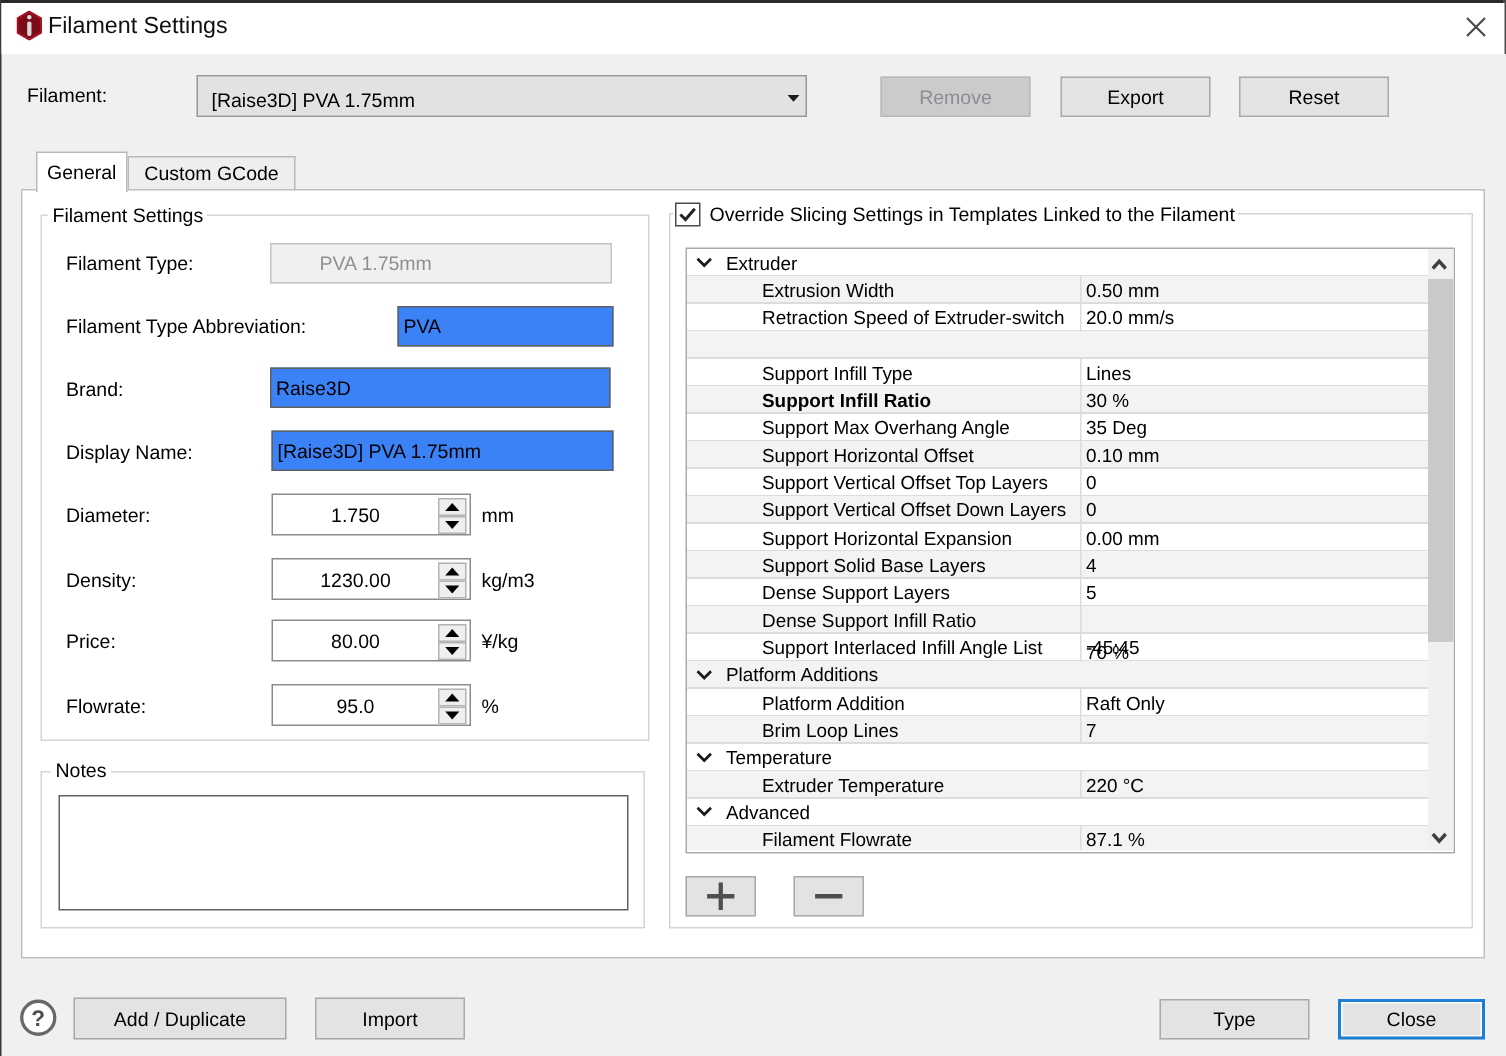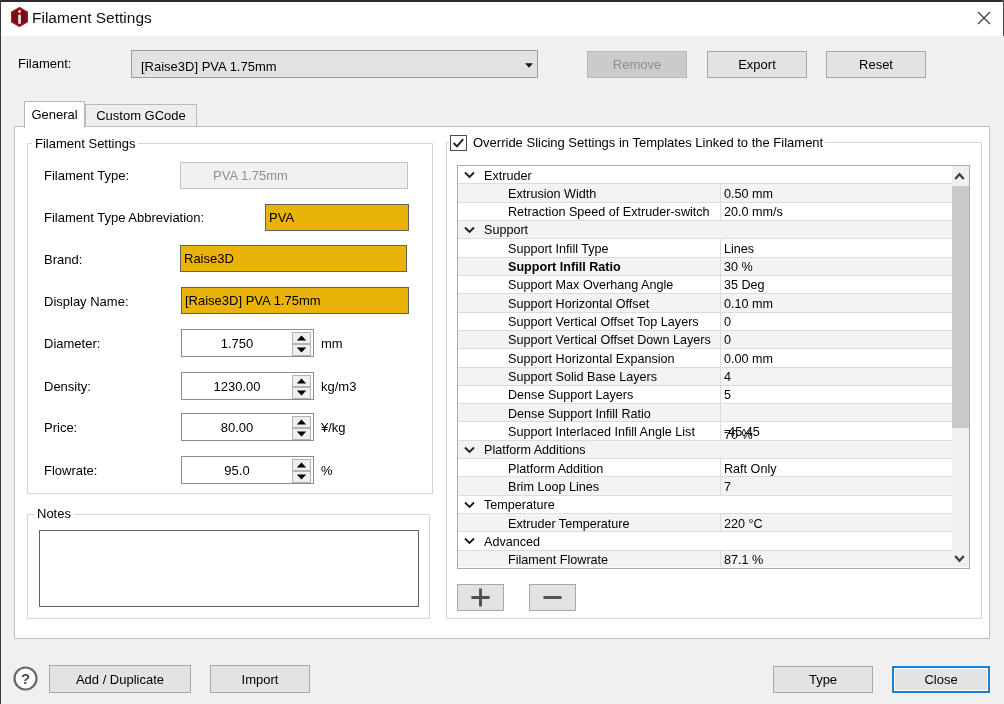--- a/index.html
+++ b/index.html
@@ -2,21 +2,21 @@
 <html><head>
 <meta charset="utf-8">
 <style>
   html,body{margin:0;padding:0;}
   body{width:1004px;height:704px;position:relative;background:#f0f0f0;
        font-family:"Liberation Sans",sans-serif;color:#000;overflow:hidden;}
   .abs{position:absolute;}
   .lbl{font-size:13px;line-height:13px;}
   .btn{position:absolute;background:#e3e3e3;border:1px solid #a9a9a9;
        font-size:13px;display:flex;align-items:center;justify-content:center;box-sizing:border-box;}
-  .input{position:absolute;background:#eab308;border:1px solid #616161;box-sizing:border-box;
+  .input{position:absolute;background:#3b82f6;border:1px solid #616161;box-sizing:border-box;
          font-size:13px;display:flex;align-items:center;padding-left:3px;}
   .gb{position:absolute;border:1px solid #d5d5d5;box-sizing:border-box;}
   .gbl{position:absolute;background:#fff;font-size:13px;line-height:13px;padding:0 3px;z-index:3;}
 </style>
 </head>
 <body>
 
   <div class="abs" style="left:0;top:0;width:1004px;height:2px;background:#2b2b2b;"></div>
   <div class="abs" style="left:0;top:0;width:1px;height:704px;background:#3a3a3a;"></div>
   <div class="abs" style="right:0;top:0;width:2px;height:36px;background:#4a4a4a;"></div>
@@ -163,26 +163,20 @@
     </div>
     <div style="position:absolute;left:0;top:18.32px;width:494px;height:18.32px;">
       <div style="position:absolute;left:50px;top:2.5px;font-size:12.6px;">Extrusion Width</div>
       <div style="position:absolute;left:262px;top:0;width:1px;height:18.32px;background:#dcdcdc;"></div>
       <div style="position:absolute;left:266px;top:2.5px;font-size:12.6px;">0.50 mm</div>
     </div>
     <div style="position:absolute;left:0;top:36.64px;width:494px;height:18.32px;">
       <div style="position:absolute;left:50px;top:2.5px;font-size:12.6px;">Retraction Speed of Extruder-switch</div>
       <div style="position:absolute;left:262px;top:0;width:1px;height:18.32px;background:#dcdcdc;"></div>
       <div style="position:absolute;left:266px;top:2.5px;font-size:12.6px;">20.0 mm/s</div>
-    </div>
-    <div style="position:absolute;left:0;top:54.96px;width:494px;height:18.32px;">
-      <svg style="position:absolute;left:6px;top:5px;" width="11" height="8" viewBox="0 0 11 8">
-        <path d="M1 1.5 L5.5 6 L10 1.5" stroke="#1a1a1a" stroke-width="1.8" fill="none"></path>
-      </svg>
-      <div style="position:absolute;left:26px;top:2.5px;font-size:12.6px;">Support</div>
     </div>
     <div style="position:absolute;left:0;top:73.28px;width:494px;height:18.32px;">
       <div style="position:absolute;left:50px;top:2.5px;font-size:12.6px;">Support Infill Type</div>
       <div style="position:absolute;left:262px;top:0;width:1px;height:18.32px;background:#dcdcdc;"></div>
       <div style="position:absolute;left:266px;top:2.5px;font-size:12.6px;">Lines</div>
     </div>
     <div style="position:absolute;left:0;top:91.60px;width:494px;height:18.32px;">
       <div style="position:absolute;left:50px;top:2.5px;font-size:12.6px;font-weight:bold;">Support Infill Ratio</div>
       <div style="position:absolute;left:262px;top:0;width:1px;height:18.32px;background:#dcdcdc;"></div>
       <div style="position:absolute;left:266px;top:2.5px;font-size:12.6px;">30 %</div>

